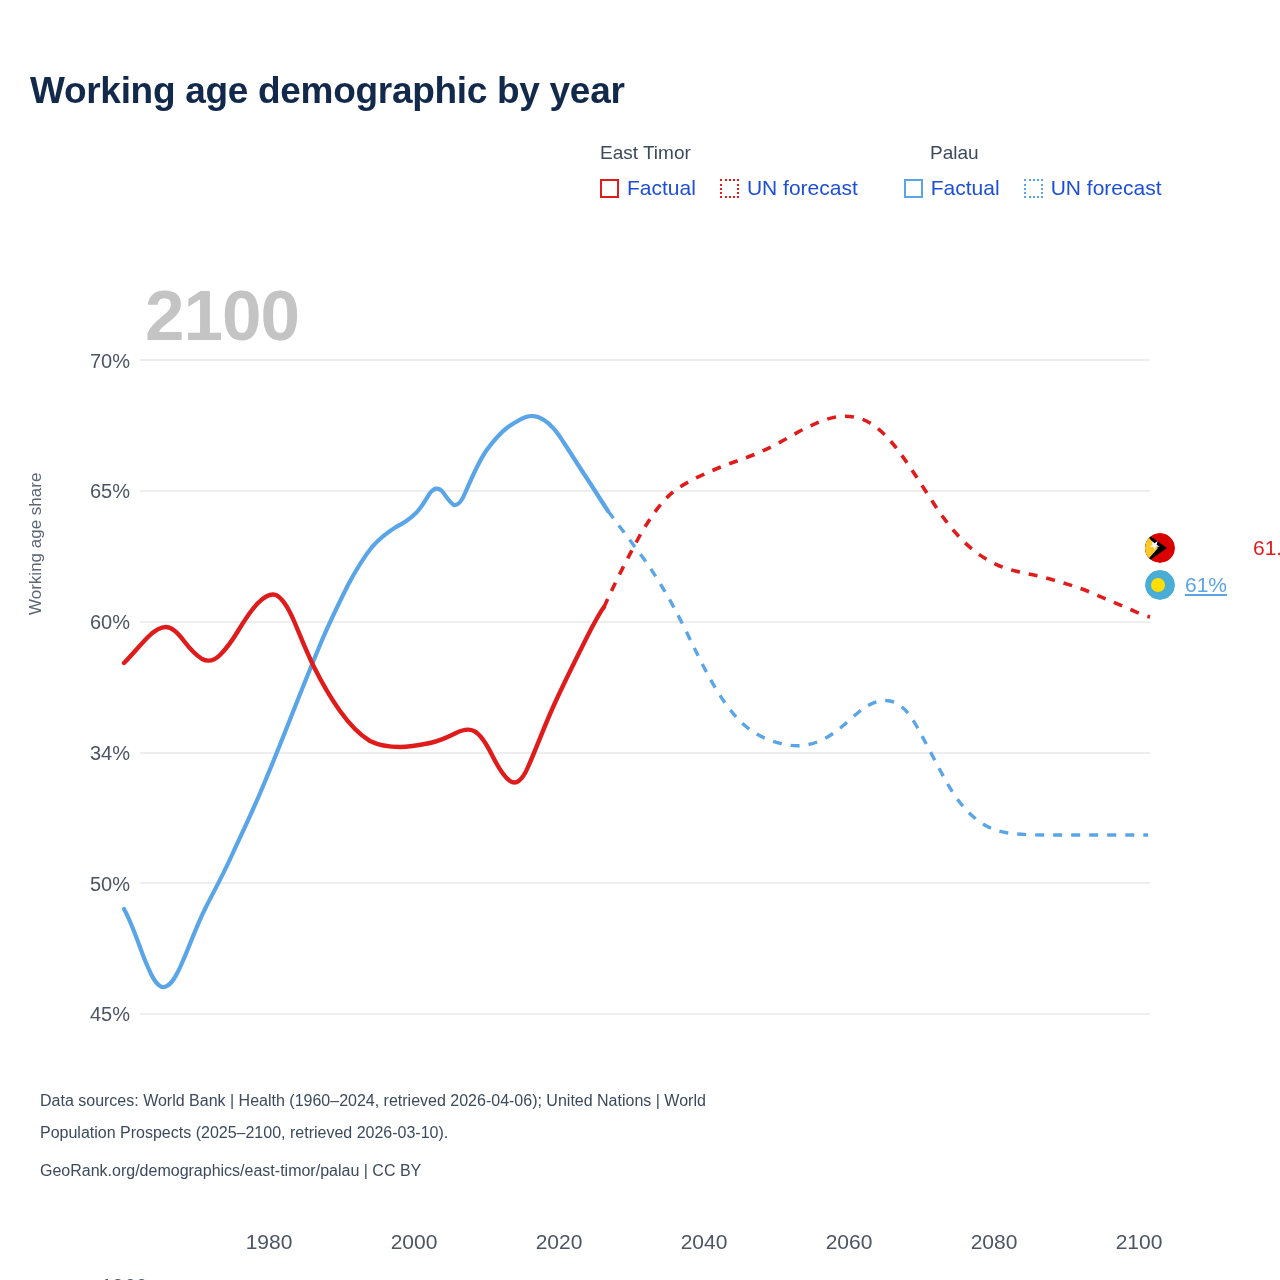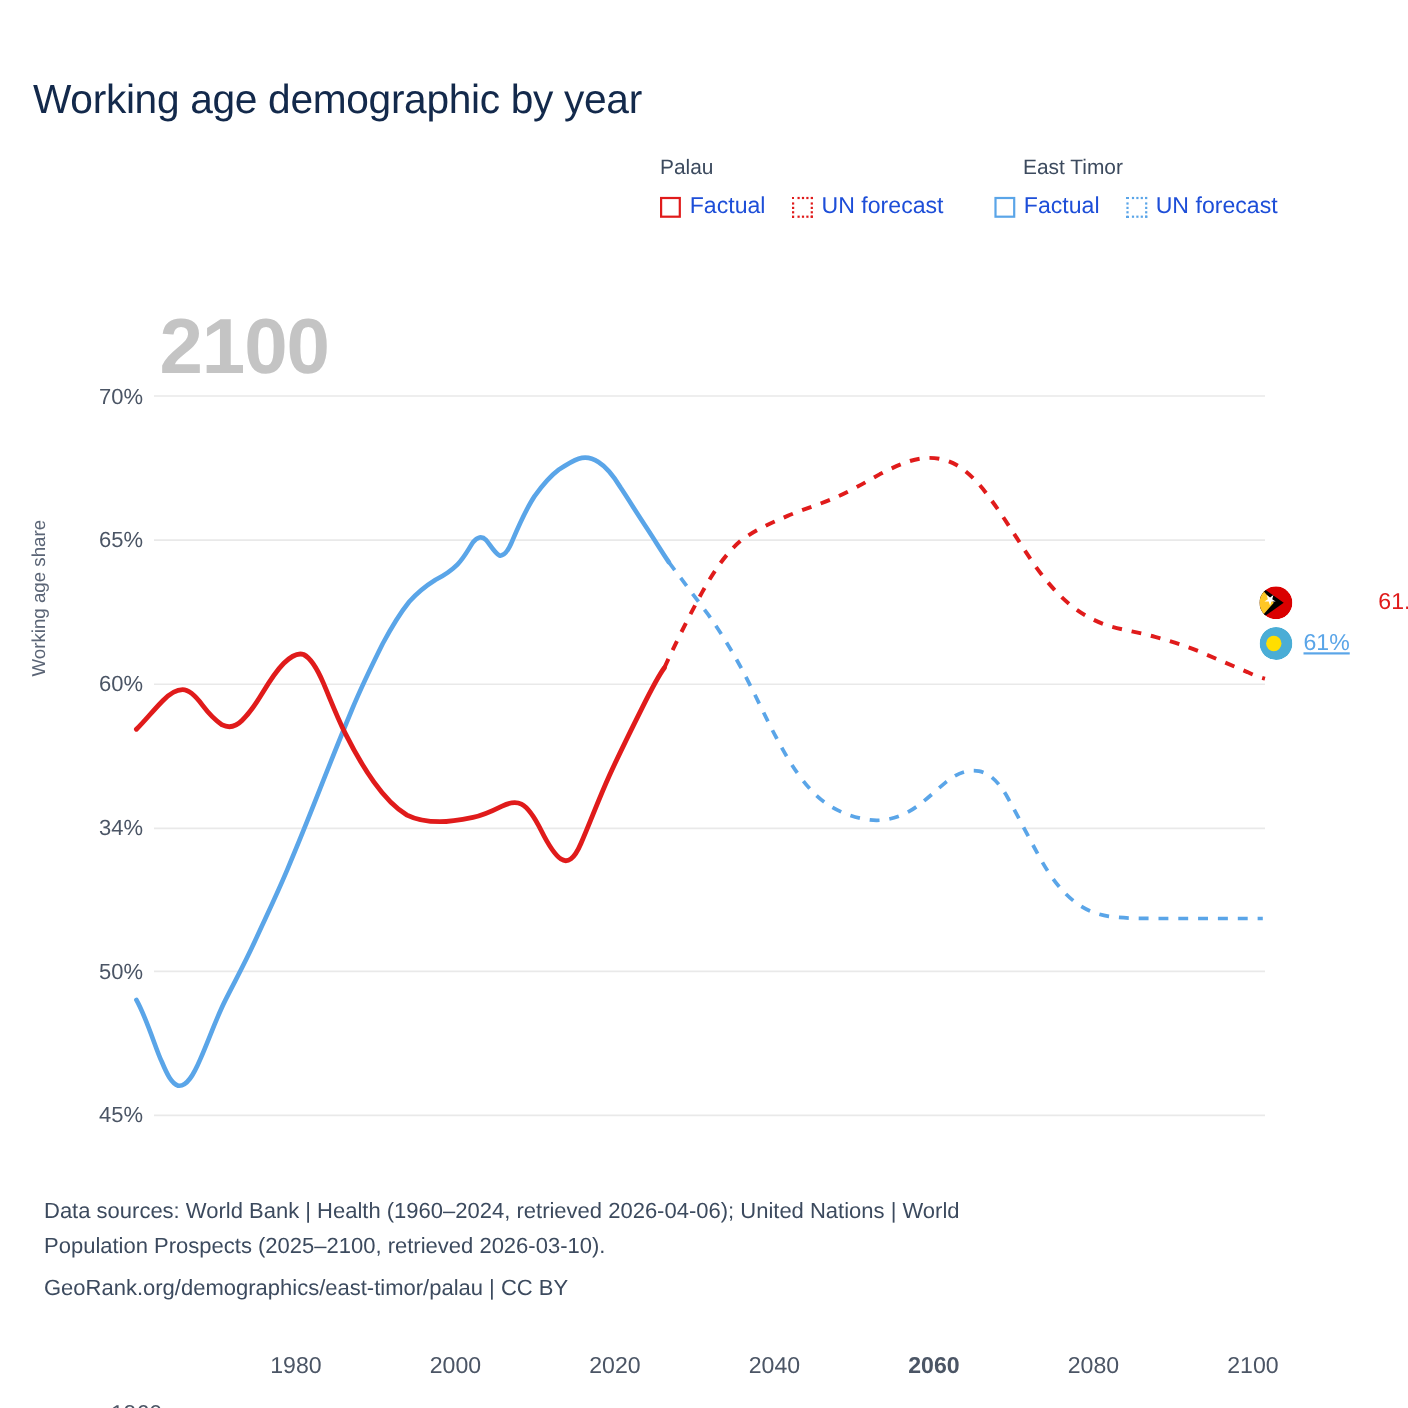--- a/index.html
+++ b/index.html
@@ -13,21 +13,21 @@
     font-family: "Liberation Sans", sans-serif;
     color: #1a2b47;
     position: relative;
     overflow: hidden;
   }
   #page-title {
     position: absolute;
     left: 30px;
     top: 70px;
     font-size: 37px;
-    font-weight: normal;
+    font-weight: bold;
     color: #13294b;
     letter-spacing: -0.3px;
   }
 
   
   .legend {
     position: absolute;
     left: 600px;
     top: 142px;
     width: 660px;
@@ -128,35 +128,35 @@
     overflow: hidden;
     box-sizing: border-box;
   }
 
   
   #footer {
     position: absolute;
     left: 40px;
     top: 1085px;
     width: 1120px;
-    font-size: 20px;
+    font-size: 16px;
     line-height: 32px;
     color: #3c4a5e;
   }
   #footer .line2 { margin-top: 6px; }
 </style>
 </head>
 <body>
 
 <div id="page-title">Working age demographic by year</div>
 
 <div class="legend">
   <div class="legend-row-titles">
+    <div class="legend-group-title">East Timor</div>
     <div class="legend-group-title">Palau</div>
-    <div class="legend-group-title">East Timor</div>
   </div>
   <div class="legend-row-items">
     <div class="legend-item">
       <span class="legend-swatch sw-red-solid"></span>
       <span>Factual</span>
     </div>
     <div class="legend-item" style="margin-right:46px;">
       <span class="legend-swatch sw-red-dot"></span>
       <span>UN forecast</span>
     </div>
@@ -264,21 +264,21 @@
          C1064,328 1078,332 1092,338
          C1106,344 1120,350 1134,356
          C1140,359 1146,361 1150,362"></path>
   </svg>
 
   <div class="xtick" style="left:79px; top:975px;margin-top:44px;">1960</div>
   <div class="xtick" style="left:224px; top:975px;">1980</div>
   <div class="xtick" style="left:369px; top:975px;">2000</div>
   <div class="xtick" style="left:514px; top:975px;">2020</div>
   <div class="xtick" style="left:659px; top:975px;">2040</div>
-  <div class="xtick" style="left:804px; top:975px;font-weight:bold;">2060</div>
+  <div class="xtick" style="left:804px; top:975px;">2060</div>
   <div class="xtick" style="left:949px; top:975px;">2080</div>
   <div class="xtick" style="left:1094px; top:975px;">2100</div>
 
   <div class="flag-dot" style="left:1145px; top:278px;">
     <svg width="30" height="30" viewBox="0 0 30 30">
       <circle cx="15" cy="15" r="15" fill="#da0000"></circle>
       <path d="M0 15 L0 0 L30 0 L30 30 L0 30 Z" fill="none"></path>
       <path d="M-2,-2 L22,15 L-2,32 Z" fill="#000000"></path>
       <path d="M-2,-2 L13,15 L-2,32 Z" fill="#ffc726"></path>
       <path d="M8,15 l3.2,-2.4 -1.1,3.9 3.3,2.3 -4.1,0 -1.3,3.9 -1.3,-3.9 -4.1,0 3.3,-2.3 -1.1,-3.9 Z" fill="#ffffff" transform="translate(2,-4) scale(0.95)"></path>

